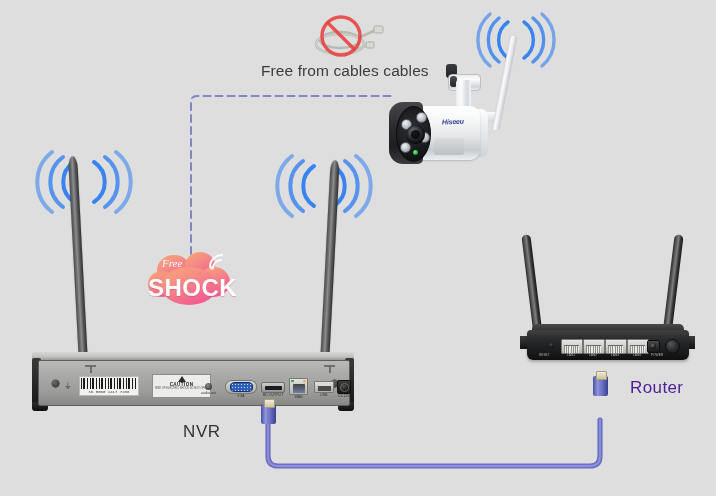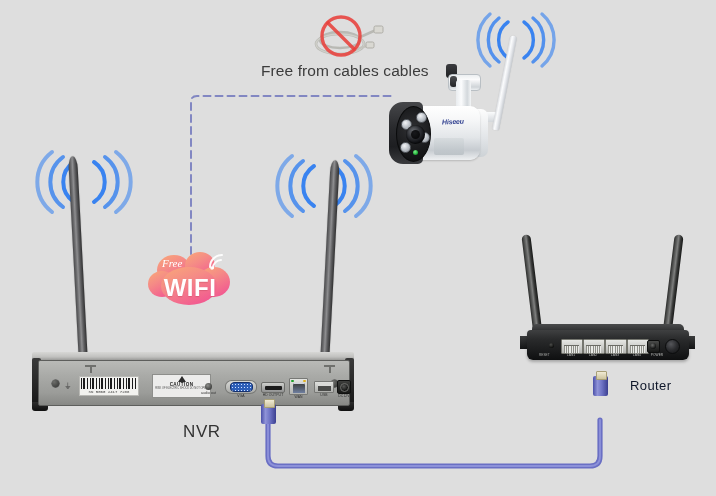--- a/index.html
+++ b/index.html
@@ -16,21 +16,21 @@
   
   .cap{
     position:absolute;
     color:#3a3a3a;
     font-size:15.5px;
     letter-spacing:.1px;
     white-space:nowrap;
   }
   #cap-cables{left:261px;top:62px;font-size:15.5px;color:#3c3c3c;}
   #cap-nvr{left:183px;top:422px;font-size:17px;color:#333;letter-spacing:.6px;}
-  #cap-router{left:630px;top:378px;font-size:13px;color:#0f172a;letter-spacing:.4px;}
+  #cap-router{left:630px;top:378px;font-size:17px;color:#4c1d95;letter-spacing:.4px;}
 
   
   .wifi{position:absolute;}
   .wifi svg{display:block;overflow:visible;}
 
   
   .ant{
     position:absolute;
     border-radius:50% 50% 3px 3px/12px 12px 2px 2px;
     background:linear-gradient(90deg,#4a4a4c 0%,#6e6e70 26%,#8e8e90 43%,#5d5d5f 68%,#303031 100%);
@@ -459,21 +459,21 @@
       </defs>
       <g fill="url(#cg)">
         <ellipse cx="26" cy="22" rx="17" ry="15"></ellipse>
         <ellipse cx="52" cy="18" rx="15" ry="14"></ellipse>
         <ellipse cx="14" cy="36" rx="14" ry="13"></ellipse>
         <ellipse cx="66" cy="34" rx="16" ry="15"></ellipse>
         <ellipse cx="41" cy="38" rx="28" ry="19"></ellipse>
       </g>
     </svg>
     <span class="free-text">Free</span>
-    <span class="wifi-text">WIFI</span>
+    <span class="wifi-text">SHOCK</span>
     <svg class="cl-wifiarc" width="20" height="18" viewBox="0 0 20 18">
       <g fill="none" stroke="#ffffff" stroke-width="2" stroke-linecap="round" opacity=".95">
         <path d="M3 14 A12 12 0 0 1 15 2"></path>
         <path d="M6 15 A8 8 0 0 1 14 7"></path>
       </g>
       <circle cx="5" cy="15" r="1.8" fill="#ffffff" opacity=".95"></circle>
     </svg>
   </div>
 
   <div id="nvr">

